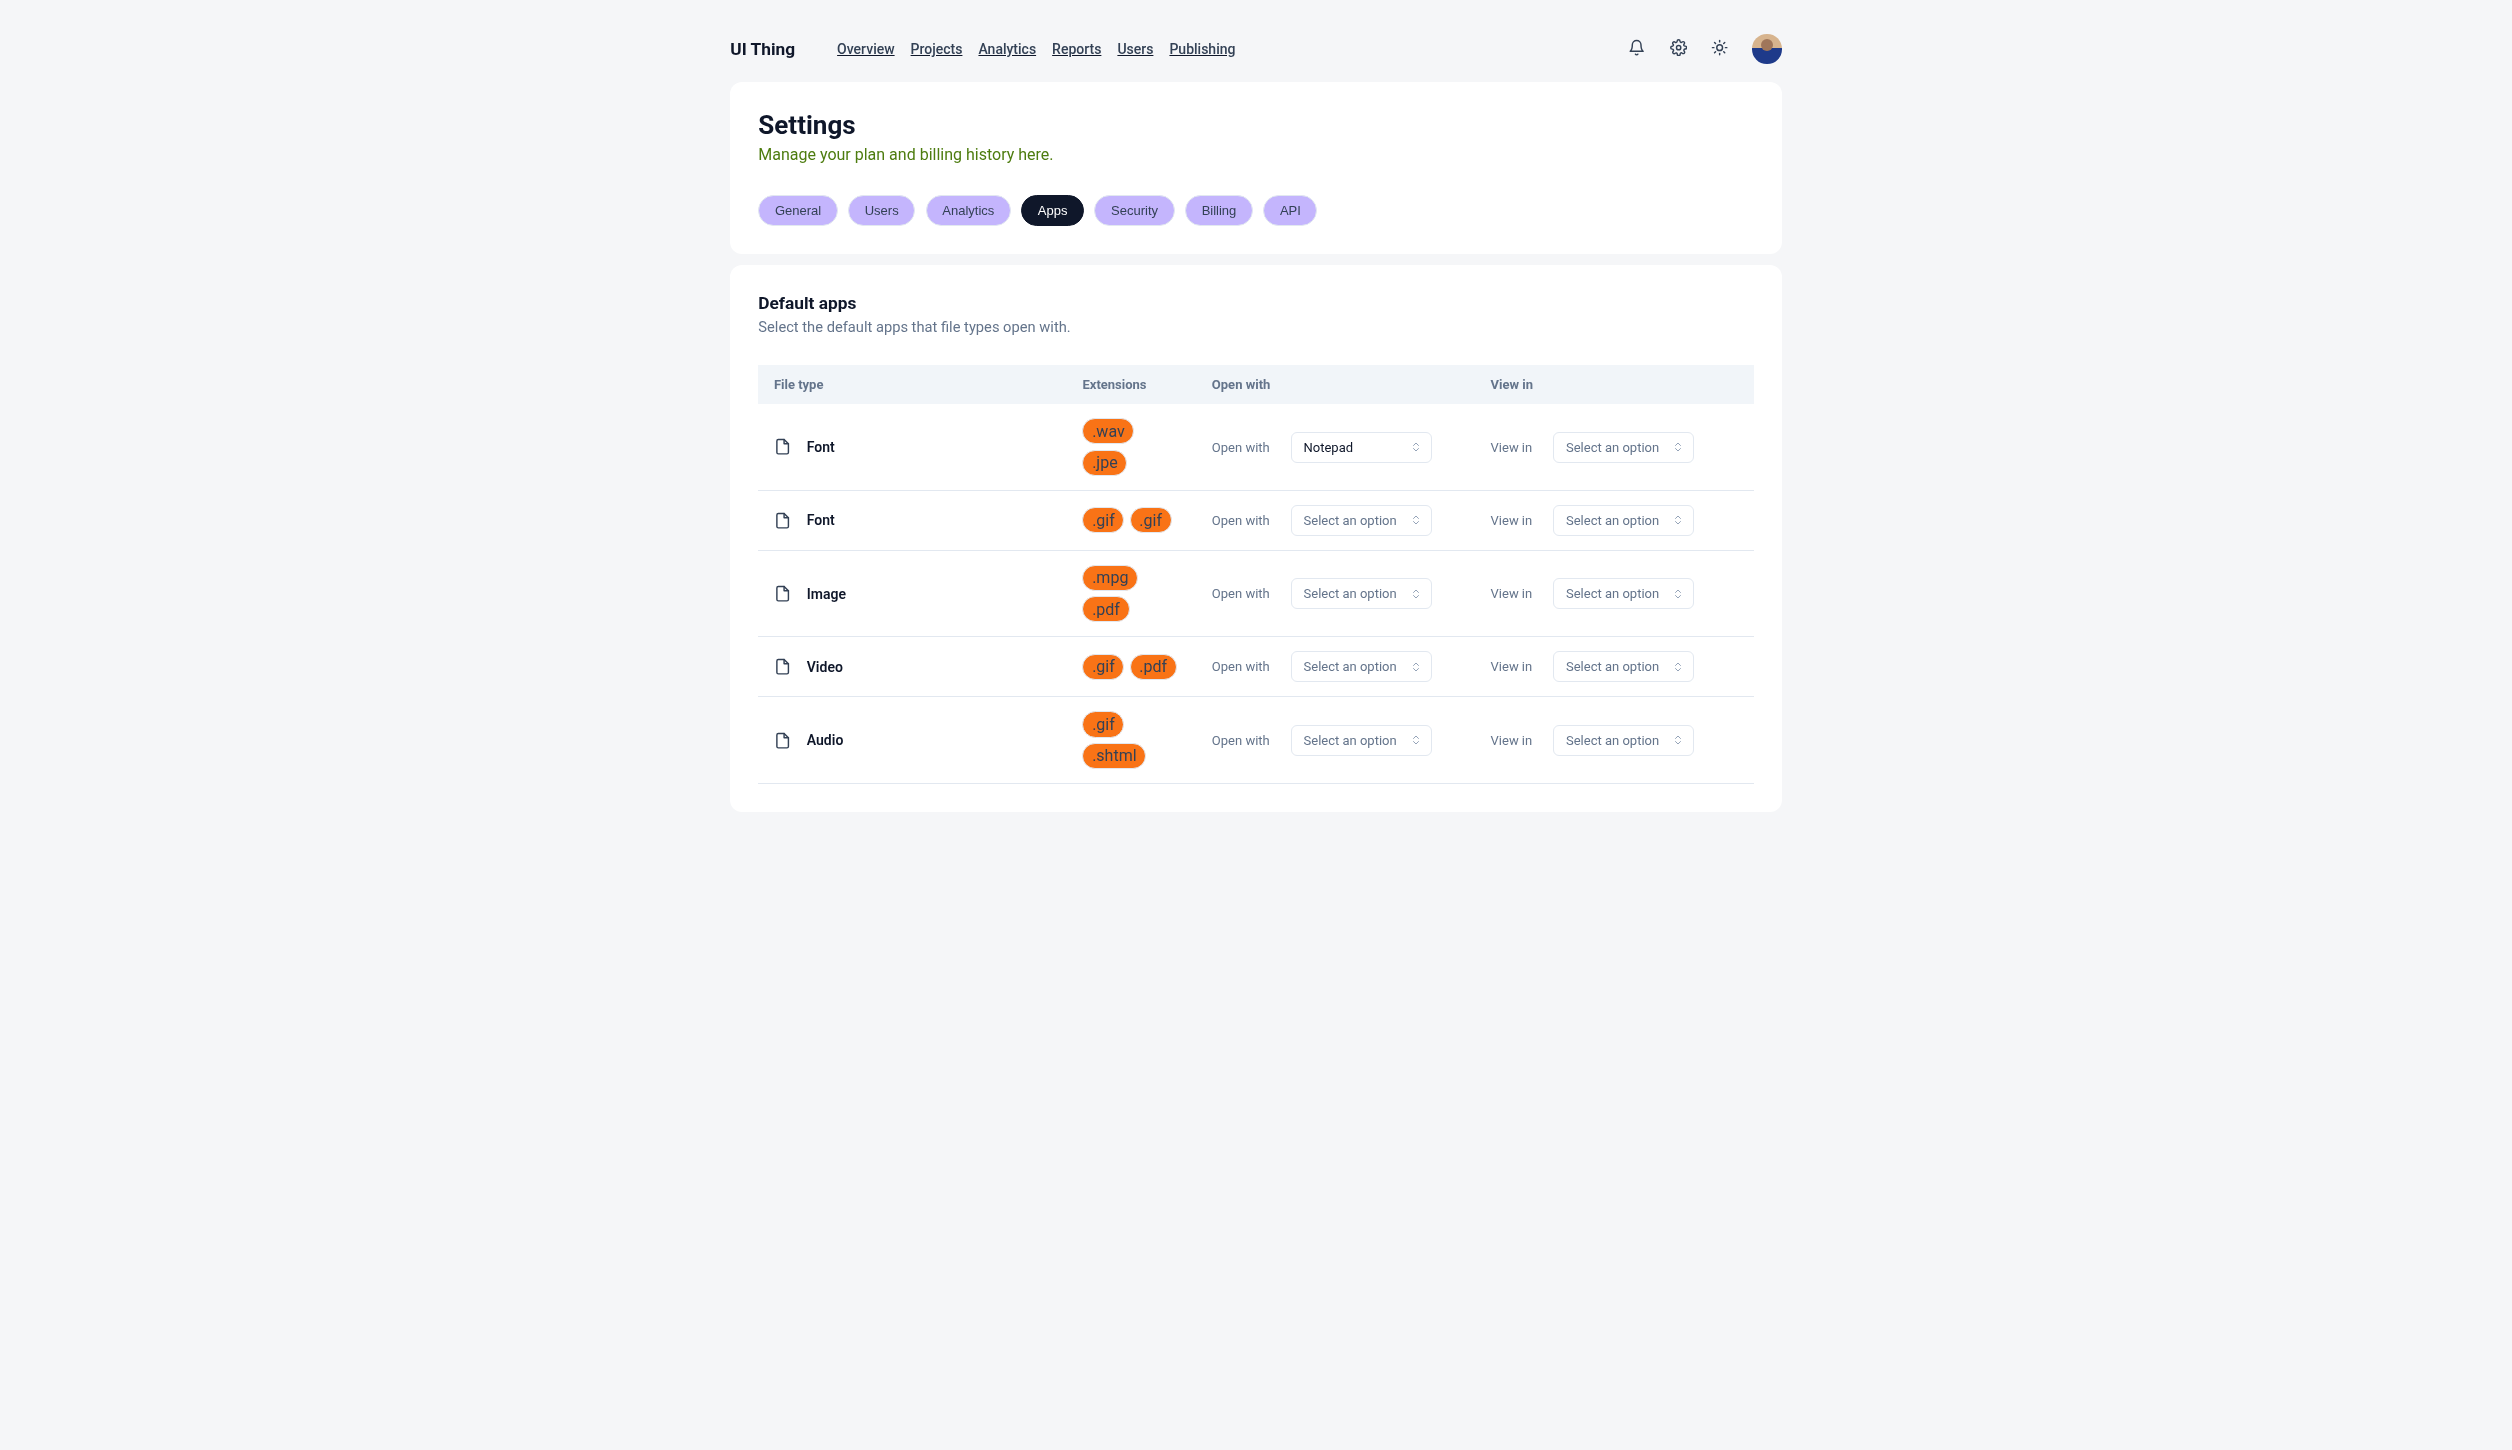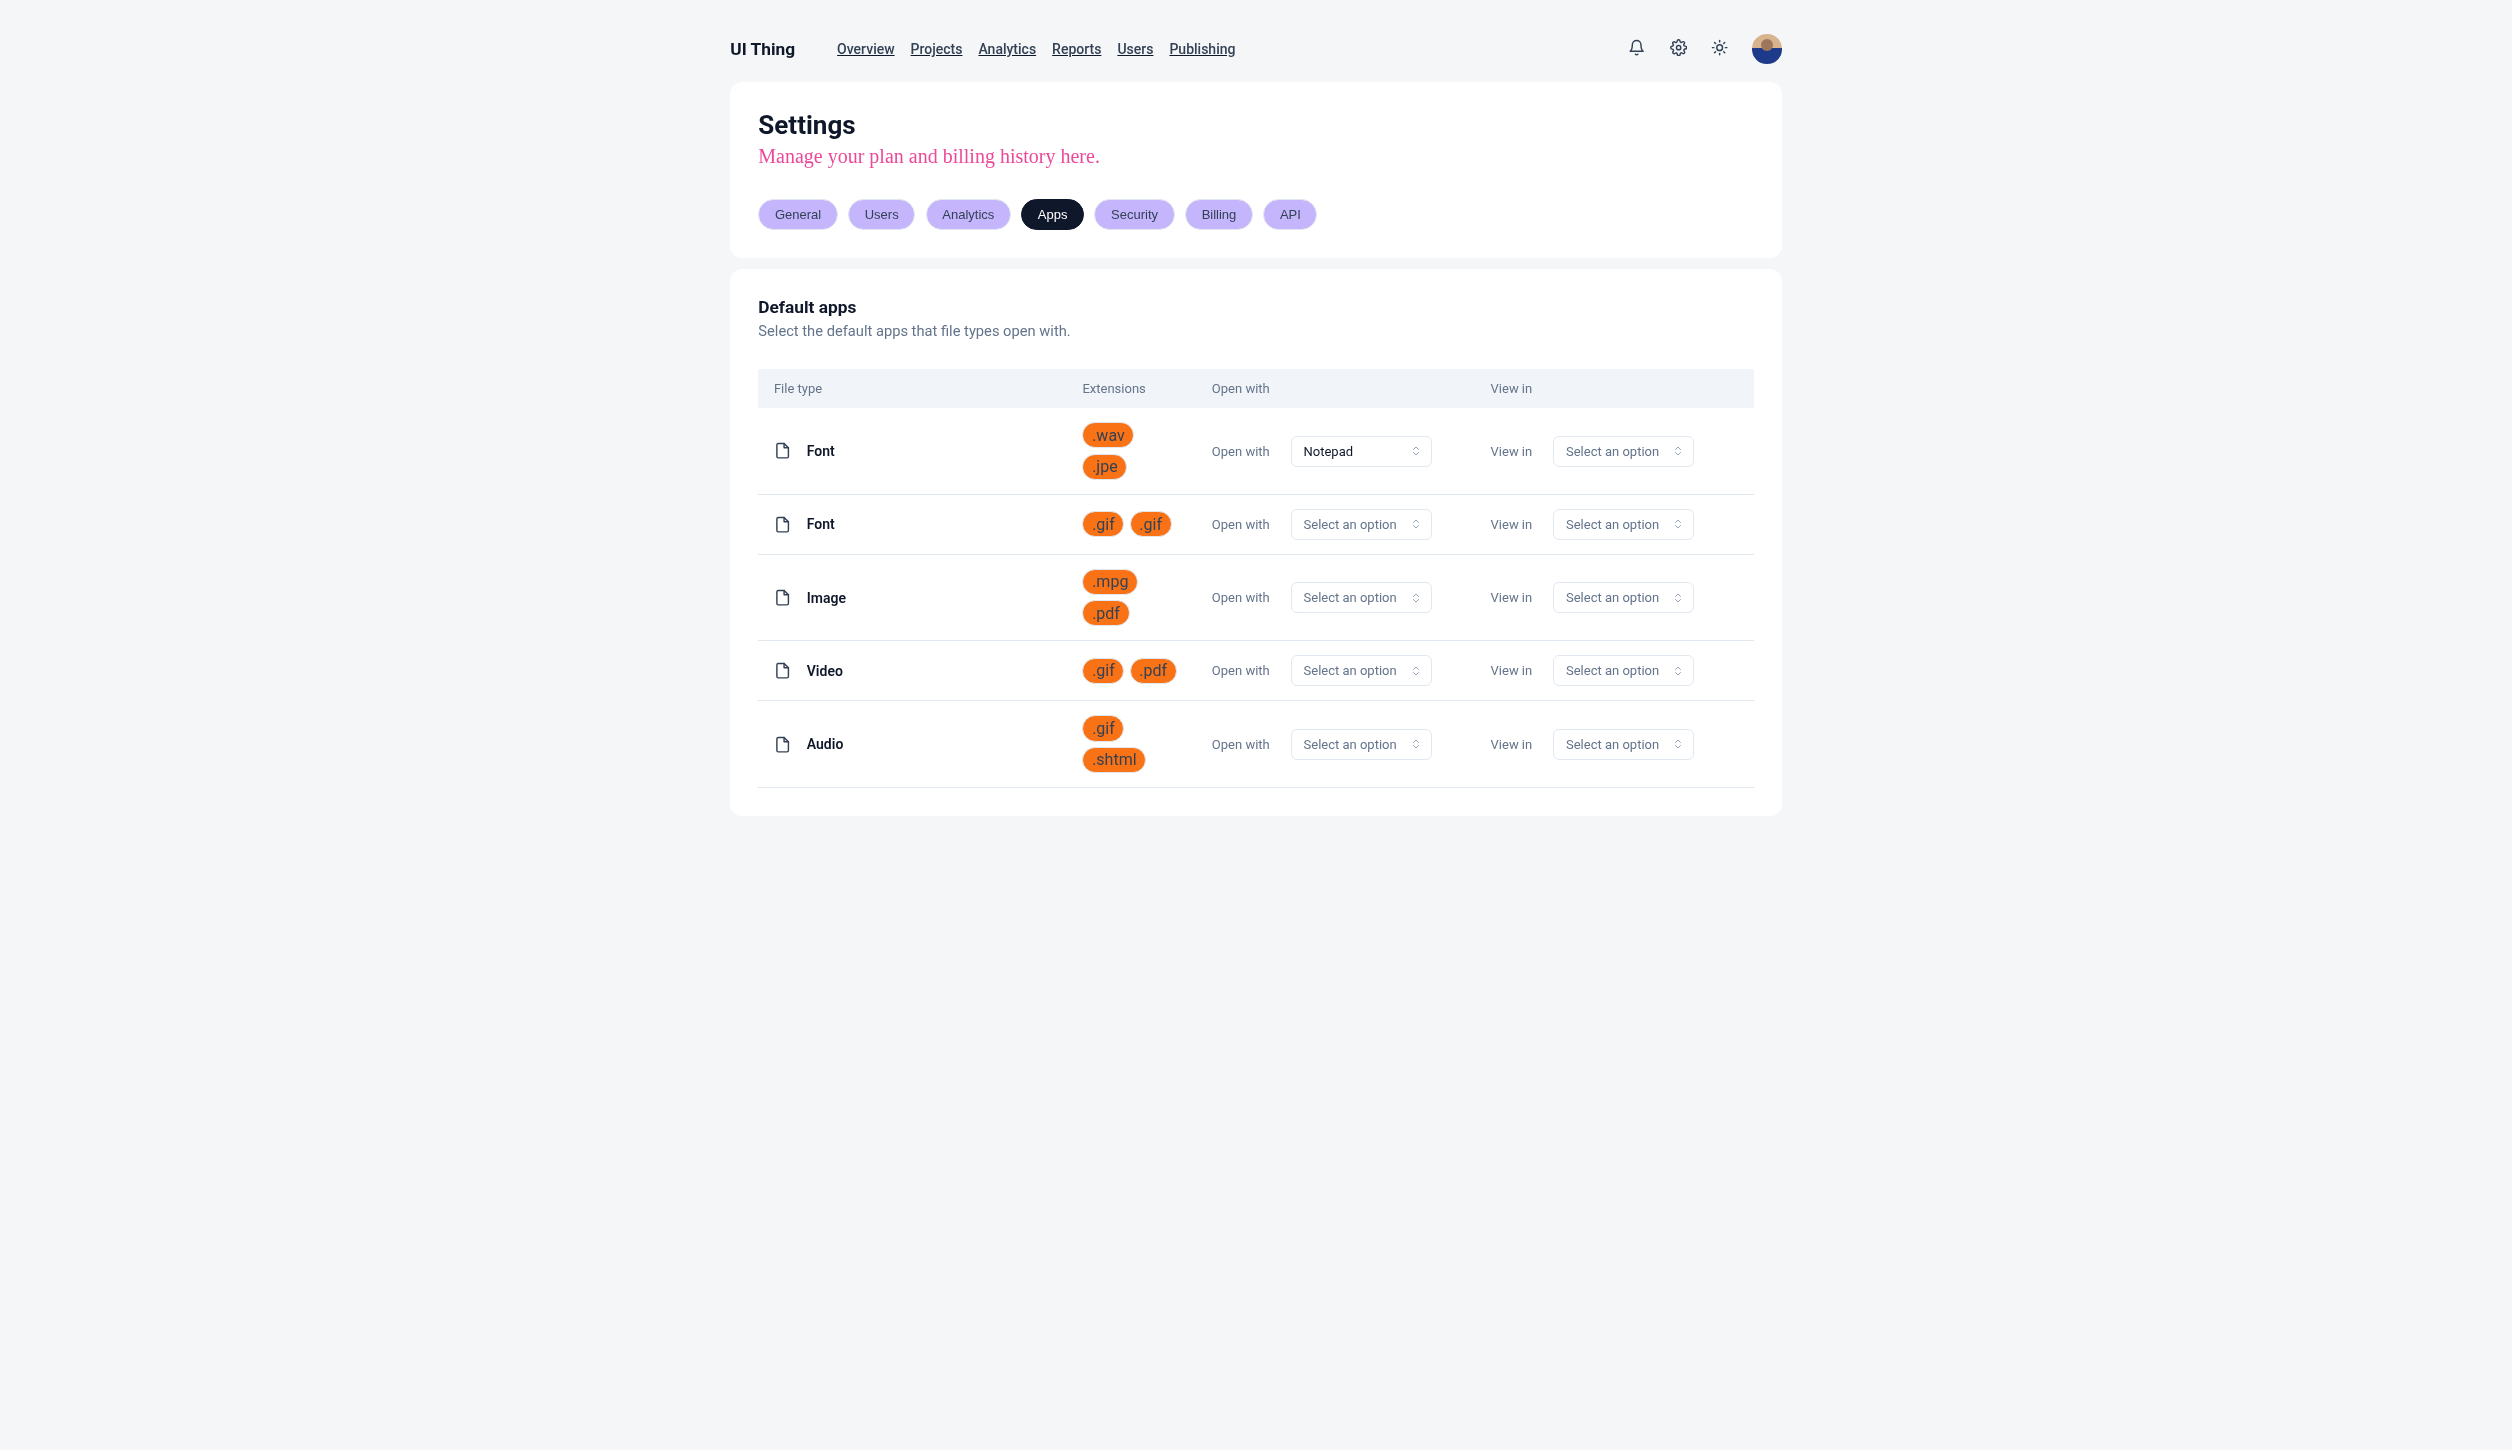--- a/index.html
+++ b/index.html
@@ -97,24 +97,23 @@
       margin-bottom: 10.4px;
     }
 
     .page-title {
       font-size: 26px;
       font-weight: 700;
       margin-bottom: 5.2px;
     }
 
     .page-subtitle {
-      color: #ec4899;
-      font-size: 20px;
+      color: #4d7c0f;
+      font-size: 16px;
       margin-bottom: 31px;
-      font-family: Liberation Serif, serif;
     }
 
     .tab-pills {
       display: flex;
       gap: 10.4px;
       flex-wrap: wrap;
     }
 
     .pill {
       border: 0.9px solid #e2e8f0;
@@ -151,21 +150,21 @@
       width: 100%;
       border-collapse: collapse;
     }
 
     .data-table thead {
       background: #f1f5f9;
     }
 
     .data-table thead th {
       text-align: left;
-      font-weight: 400;
+      font-weight: 700;
       color: #64748b;
       font-size: 13px;
       padding: 12px 15.6px;
     }
 
     .data-table tbody td {
       padding: 14px 15.6px;
       border-bottom: 0.9px solid #e2e8f0;
       vertical-align: middle;
     }

